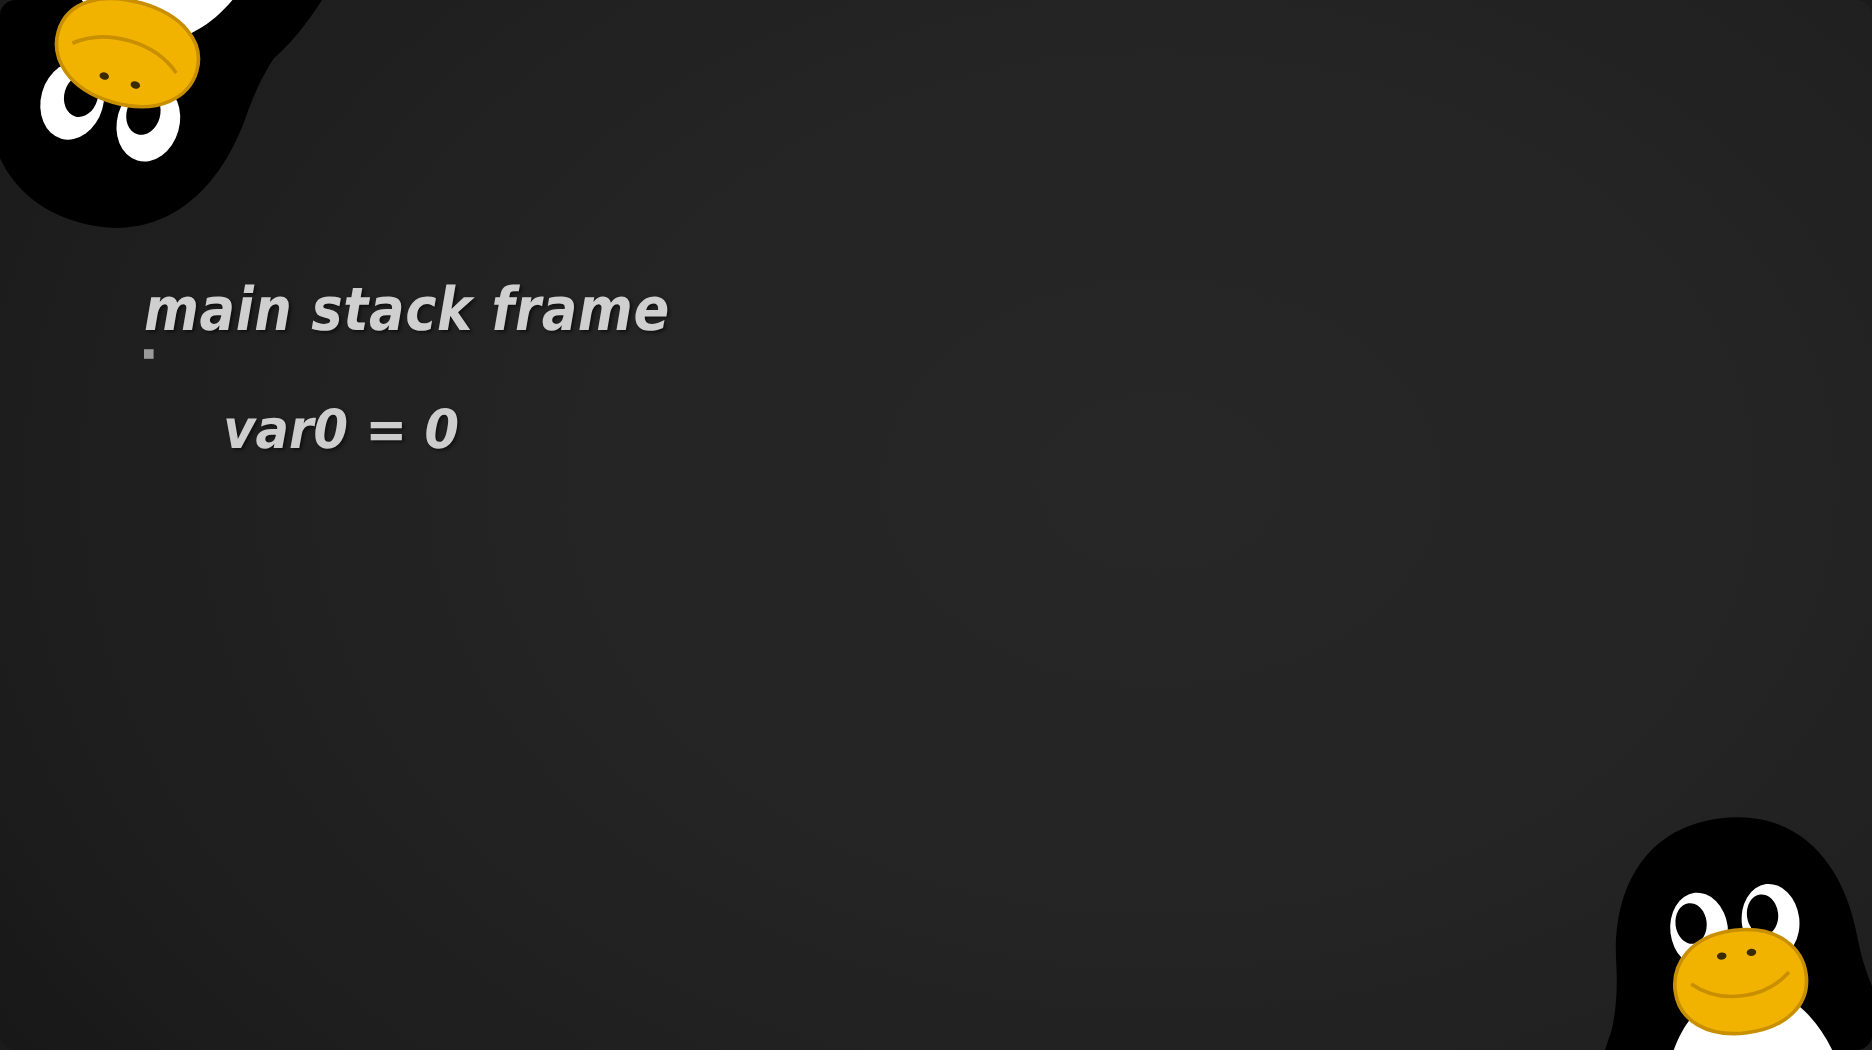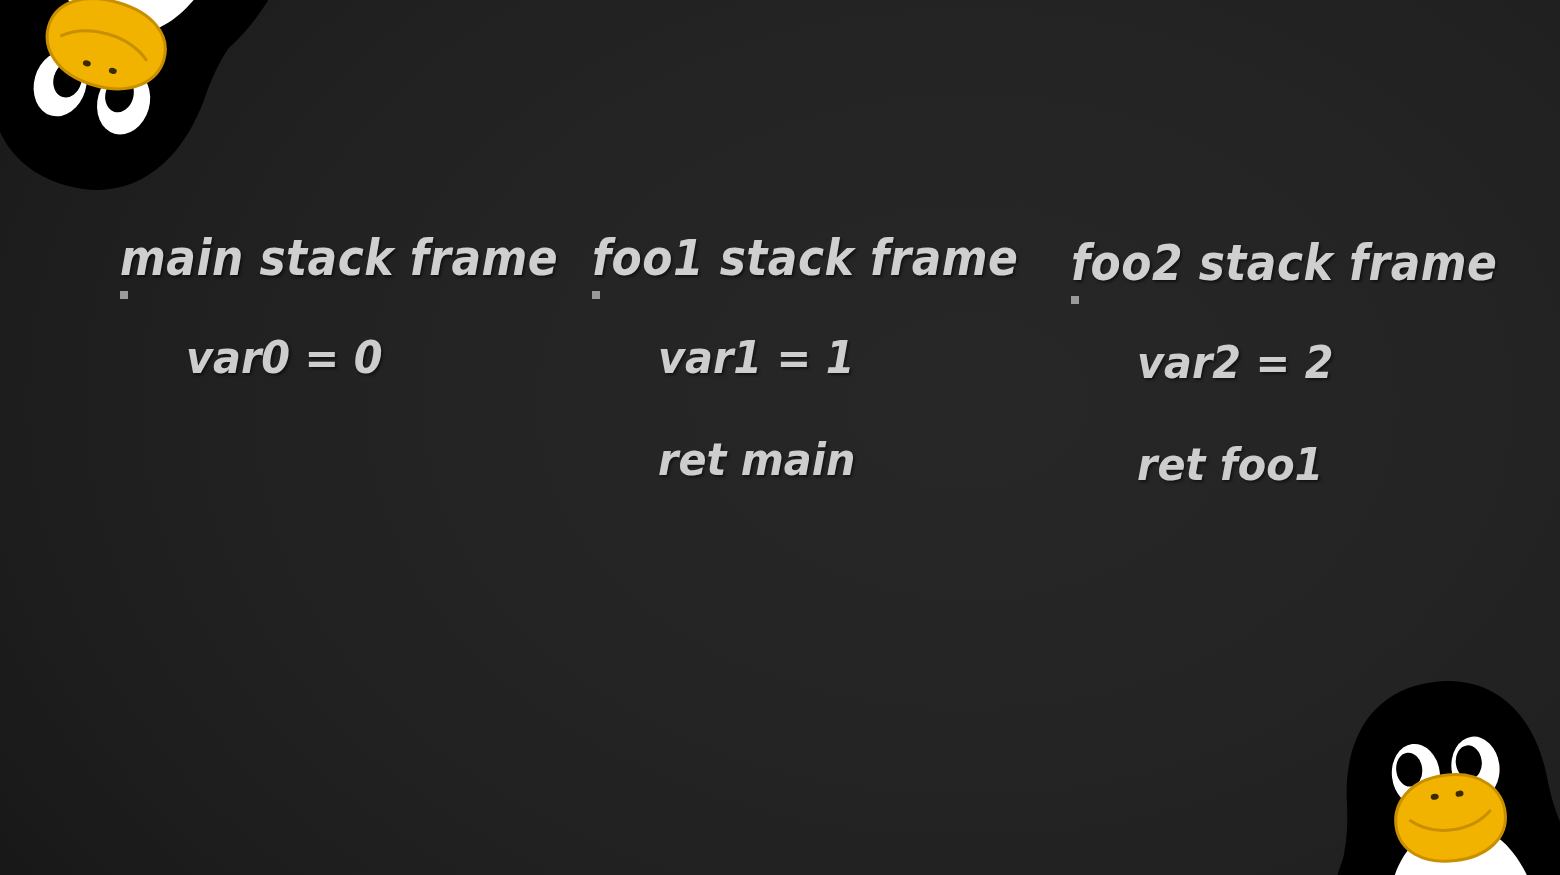--- a/index.html
+++ b/index.html
@@ -10,20 +10,21 @@
   }
   #slide {
     position: relative;
     width: 1560px;
     height: 875px;
     overflow: hidden;
     background-color: #232323;
     background-image:
       radial-gradient(ellipse 1250px 900px at 62% 46%, #272727 0%, #242424 42%, #1d1d1d 78%, #151515 100%);
     font-family: "DejaVu Sans", sans-serif;
+    border-radius: 13px;
     -webkit-font-smoothing: antialiased;
   }
 
   
   .frames {
     position: absolute;
     left: 0;
     top: 0;
     width: 1560px;
     height: 875px;
@@ -165,37 +166,21 @@
   <div class="frames">
 
     <div class="frame" id="frame-0">
       <div class="frame-title">main stack frame</div>
       <div class="frame-box"></div>
       <div class="frame-lines">
         <div class="frame-line">var0 = 0</div>
       </div>
     </div>
 
-    <div class="frame" id="frame-1">
-      <div class="frame-title">foo1 stack frame</div>
-      <div class="frame-box"></div>
-      <div class="frame-lines">
-        <div class="frame-line">var1 = 1</div>
-        <div class="frame-line">ret main</div>
-      </div>
-    </div>
-
-    <div class="frame" id="frame-2">
-      <div class="frame-title">foo2 stack frame</div>
-      <div class="frame-box"></div>
-      <div class="frame-lines">
-        <div class="frame-line">var2 = 2</div>
-        <div class="frame-line">ret foo1</div>
-      </div>
-    </div>
+
 
   </div>
 
   <div class="tux" id="tux-bottom-right">
     <svg viewBox="0 0 330 410" xmlns="http://www.w3.org/2000/svg">
 
       <path d="M165 6
                C 101 6, 68 54, 64 116
                C 61 164, 46 190, 28 228
                C 8 270, -3 316, 4 358

